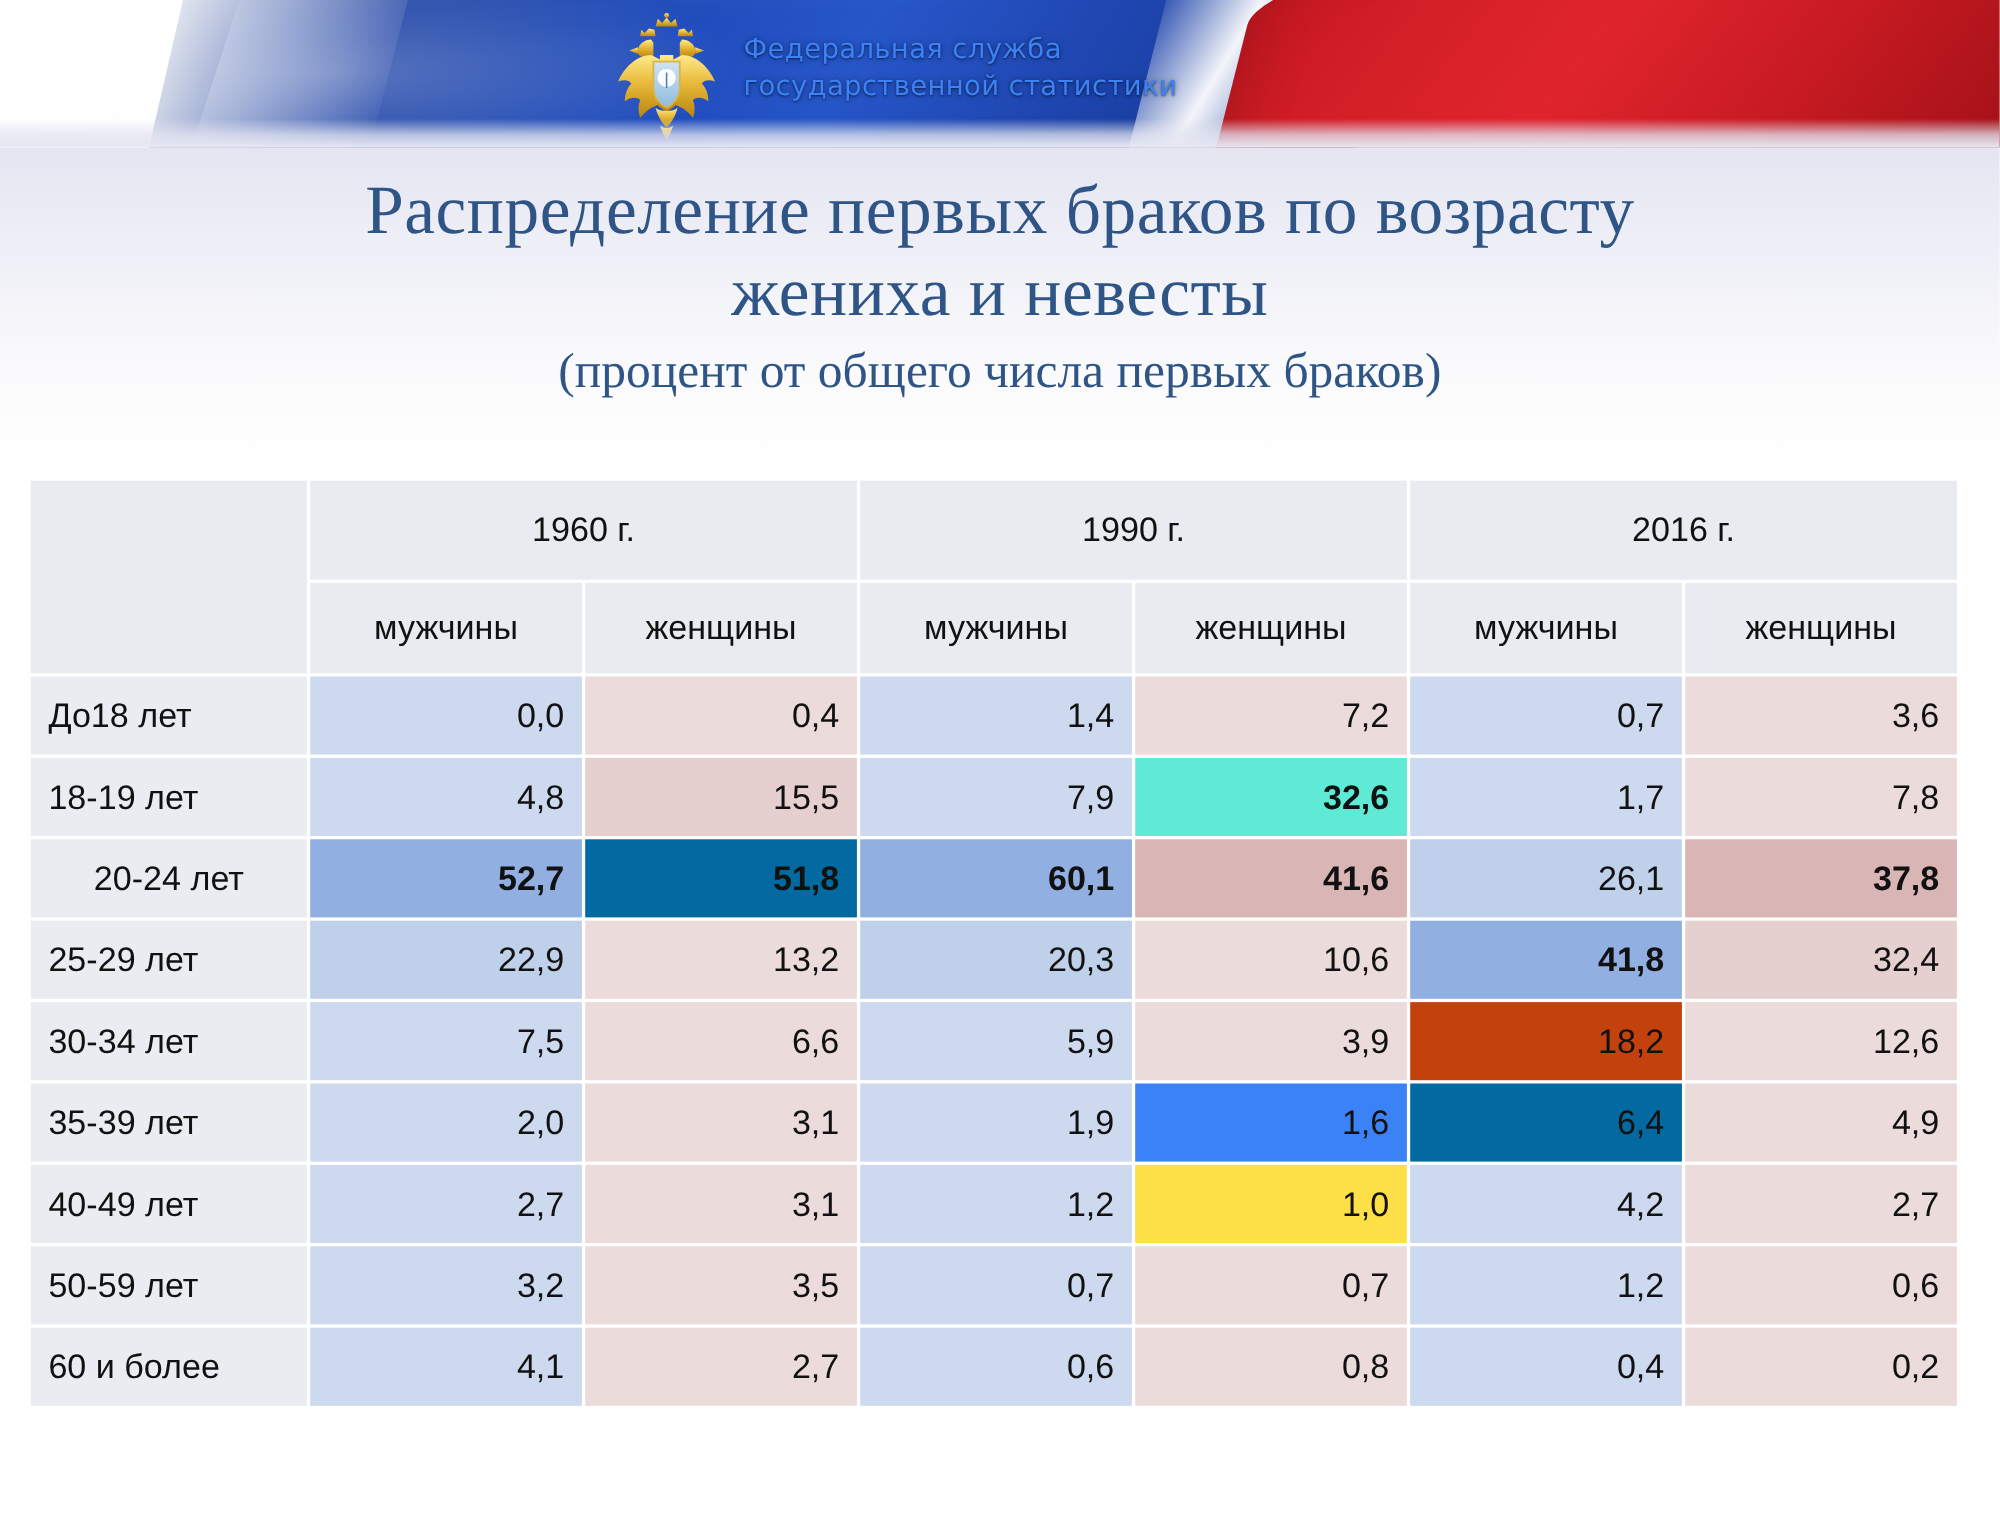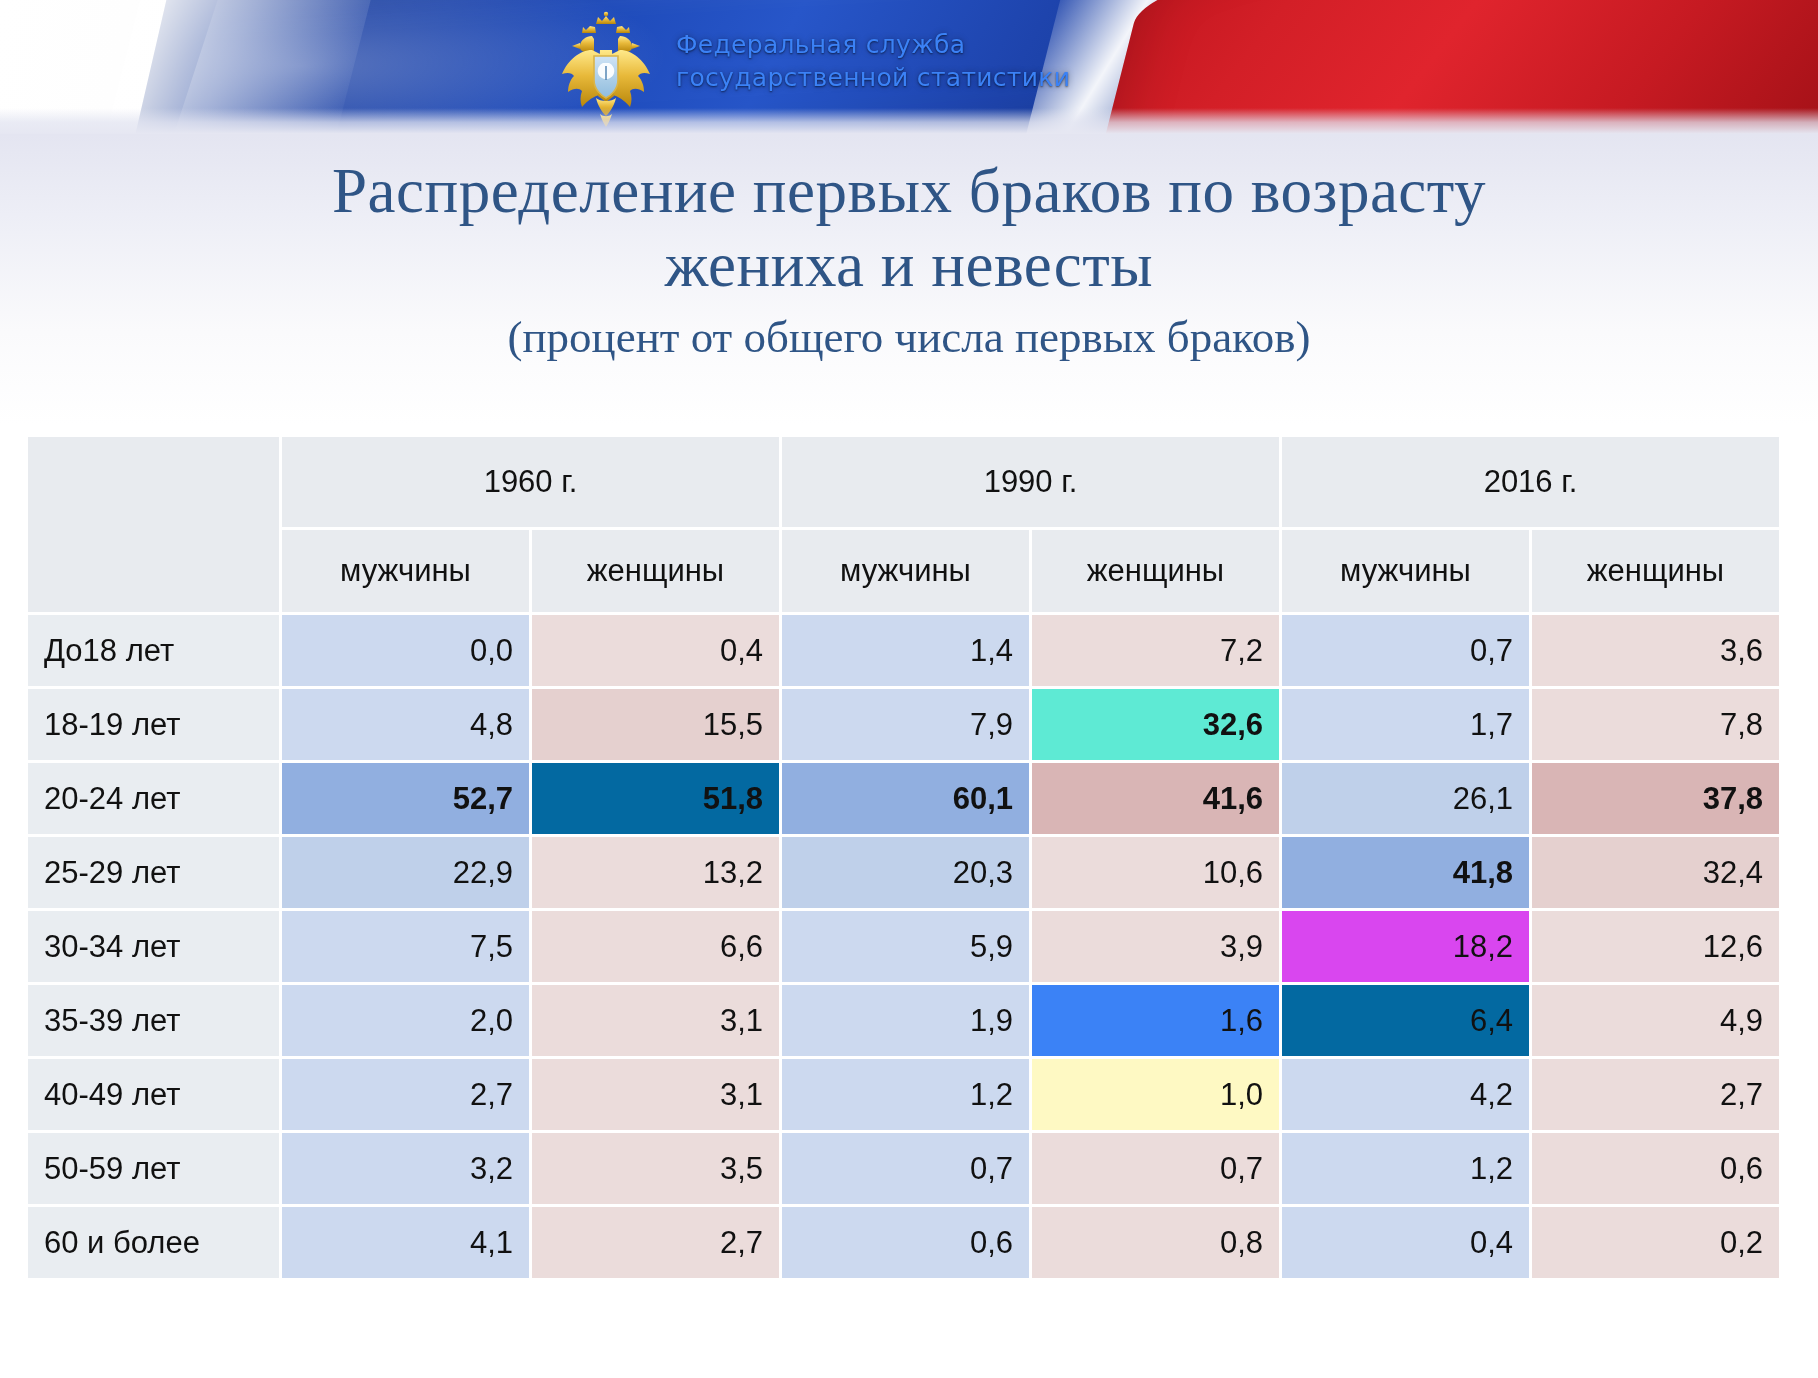--- a/index.html
+++ b/index.html
@@ -287,21 +287,21 @@
         <tr>
           <td class="rowlabel" style="background: rgb(233, 237, 241);">18-19 лет</td>
           <td class="num" style="background: rgb(204, 217, 239);">4,8</td>
           <td class="num" style="background: rgb(229, 208, 207);">15,5</td>
           <td class="num" style="background: rgb(204, 217, 239);">7,9</td>
           <td class="num peak" style="background: #5eead4;">32,6</td>
           <td class="num" style="background: rgb(204, 217, 239);">1,7</td>
           <td class="num" style="background: rgb(235, 220, 219);">7,8</td>
         </tr>
         <tr>
-          <td class="rowlabel" style="background: rgb(233, 237, 241);">20-24 лет</td>
+          <td class="rowlabel" style="background: rgb(233, 237, 241); text-align: center;">20-24 лет</td>
           <td class="num peak" style="background: rgb(145, 175, 224);">52,7</td>
           <td class="num peak" style="background: #0369a1;">51,8</td>
           <td class="num peak" style="background: rgb(145, 175, 224);">60,1</td>
           <td class="num peak" style="background: rgb(217, 181, 181);">41,6</td>
           <td class="num" style="background: rgb(191, 208, 234);">26,1</td>
           <td class="num peak" style="background: rgb(217, 181, 181);">37,8</td>
         </tr>
         <tr>
           <td class="rowlabel" style="background: rgb(233, 237, 241);">25-29 лет</td>
           <td class="num" style="background: rgb(191, 208, 234);">22,9</td>
@@ -310,38 +310,38 @@
           <td class="num" style="background: rgb(235, 220, 219);">10,6</td>
           <td class="num peak" style="background: rgb(145, 175, 224);">41,8</td>
           <td class="num" style="background: rgb(229, 208, 207);">32,4</td>
         </tr>
         <tr>
           <td class="rowlabel" style="background: rgb(233, 237, 241);">30-34 лет</td>
           <td class="num" style="background: rgb(204, 217, 239);">7,5</td>
           <td class="num" style="background: rgb(235, 220, 219);">6,6</td>
           <td class="num" style="background: rgb(204, 217, 239);">5,9</td>
           <td class="num" style="background: rgb(235, 220, 219);">3,9</td>
-          <td class="num" style="background: #d946ef; margin-top: 24px;">18,2</td>
+          <td class="num" style="background: #c2410c; margin-top: 24px;">18,2</td>
           <td class="num" style="background: rgb(235, 220, 219);">12,6</td>
         </tr>
         <tr>
           <td class="rowlabel" style="background: rgb(233, 237, 241);">35-39 лет</td>
           <td class="num" style="background: rgb(204, 217, 239);">2,0</td>
           <td class="num" style="background: rgb(235, 220, 219);">3,1</td>
           <td class="num" style="background: rgb(204, 217, 239);">1,9</td>
           <td class="num" style="background: #3b82f6;">1,6</td>
           <td class="num" style="background: #0369a1;">6,4</td>
           <td class="num" style="background: rgb(235, 220, 219);">4,9</td>
         </tr>
         <tr>
           <td class="rowlabel" style="background: rgb(233, 237, 241);">40-49 лет</td>
           <td class="num" style="background: rgb(204, 217, 239);">2,7</td>
           <td class="num" style="background: rgb(235, 220, 219);">3,1</td>
           <td class="num" style="background: rgb(204, 217, 239);">1,2</td>
-          <td class="num" style="background: #fef9c3;">1,0</td>
+          <td class="num" style="background: #fde047;">1,0</td>
           <td class="num" style="background: rgb(204, 217, 239);">4,2</td>
           <td class="num" style="background: rgb(235, 220, 219);">2,7</td>
         </tr>
         <tr>
           <td class="rowlabel" style="background: rgb(233, 237, 241);">50-59 лет</td>
           <td class="num" style="background: rgb(204, 217, 239);">3,2</td>
           <td class="num" style="background: rgb(235, 220, 219);">3,5</td>
           <td class="num" style="background: rgb(204, 217, 239);">0,7</td>
           <td class="num" style="background: rgb(235, 220, 219);">0,7</td>
           <td class="num" style="background: rgb(204, 217, 239);">1,2</td>

